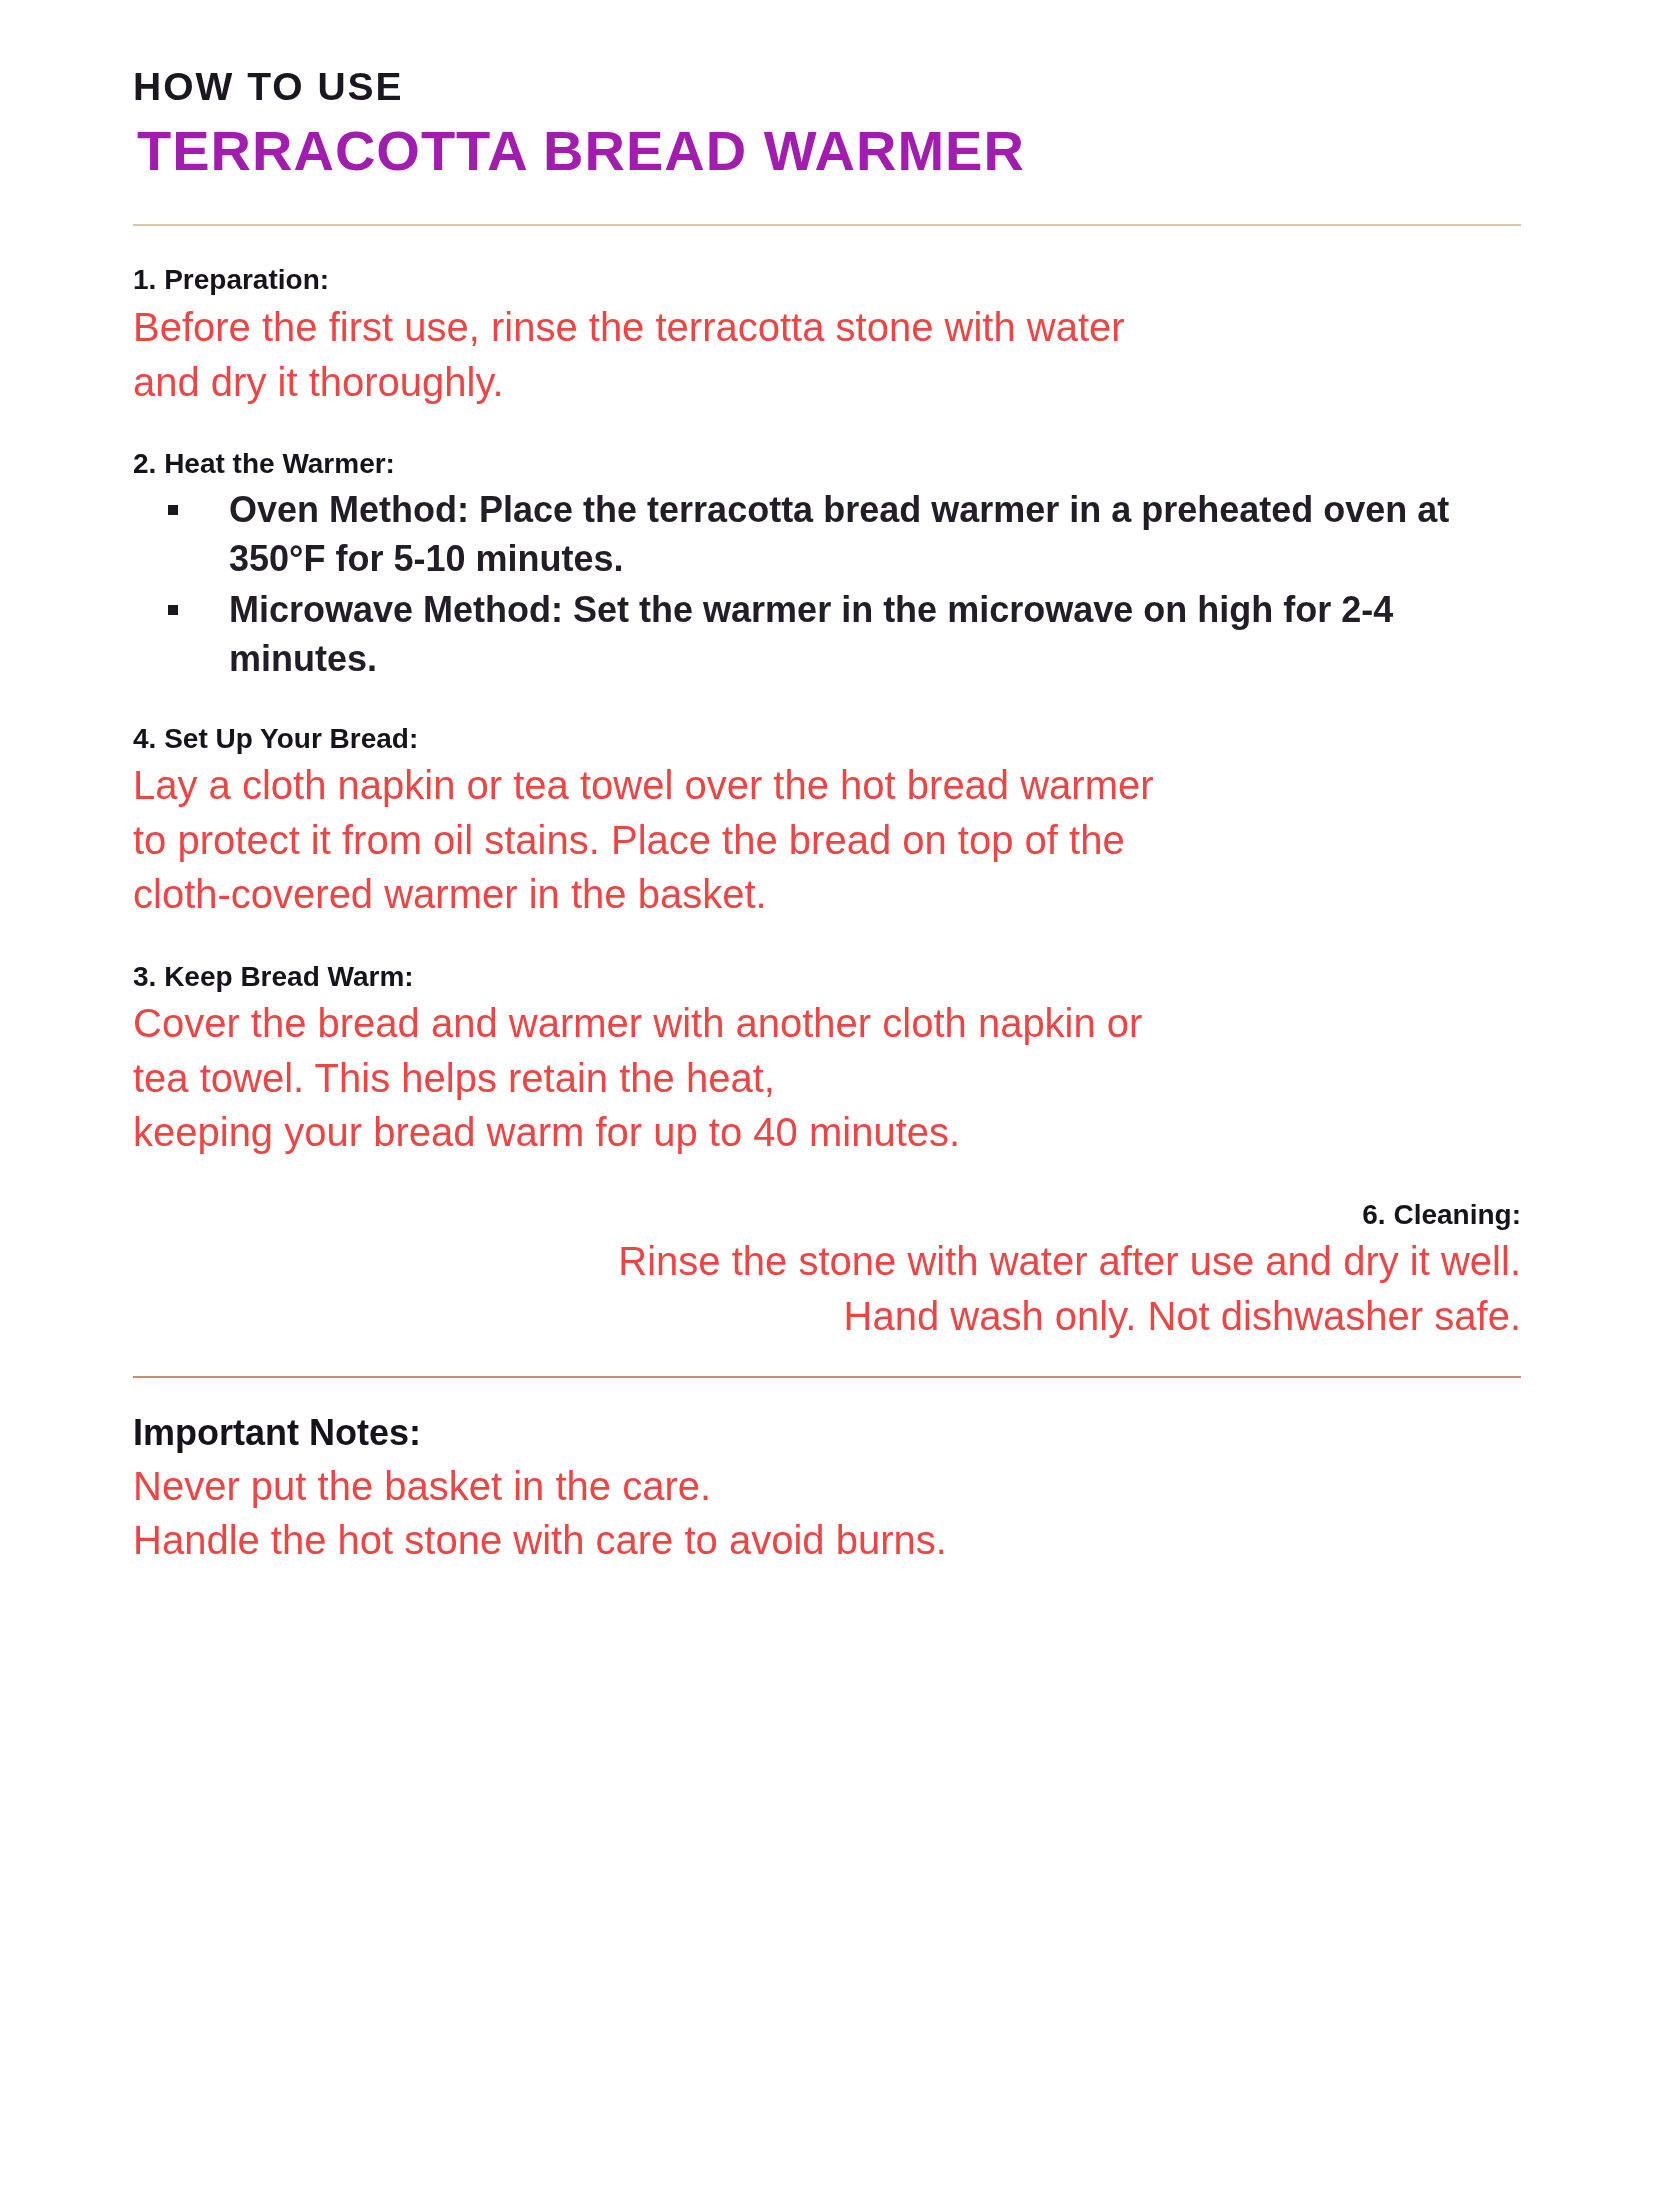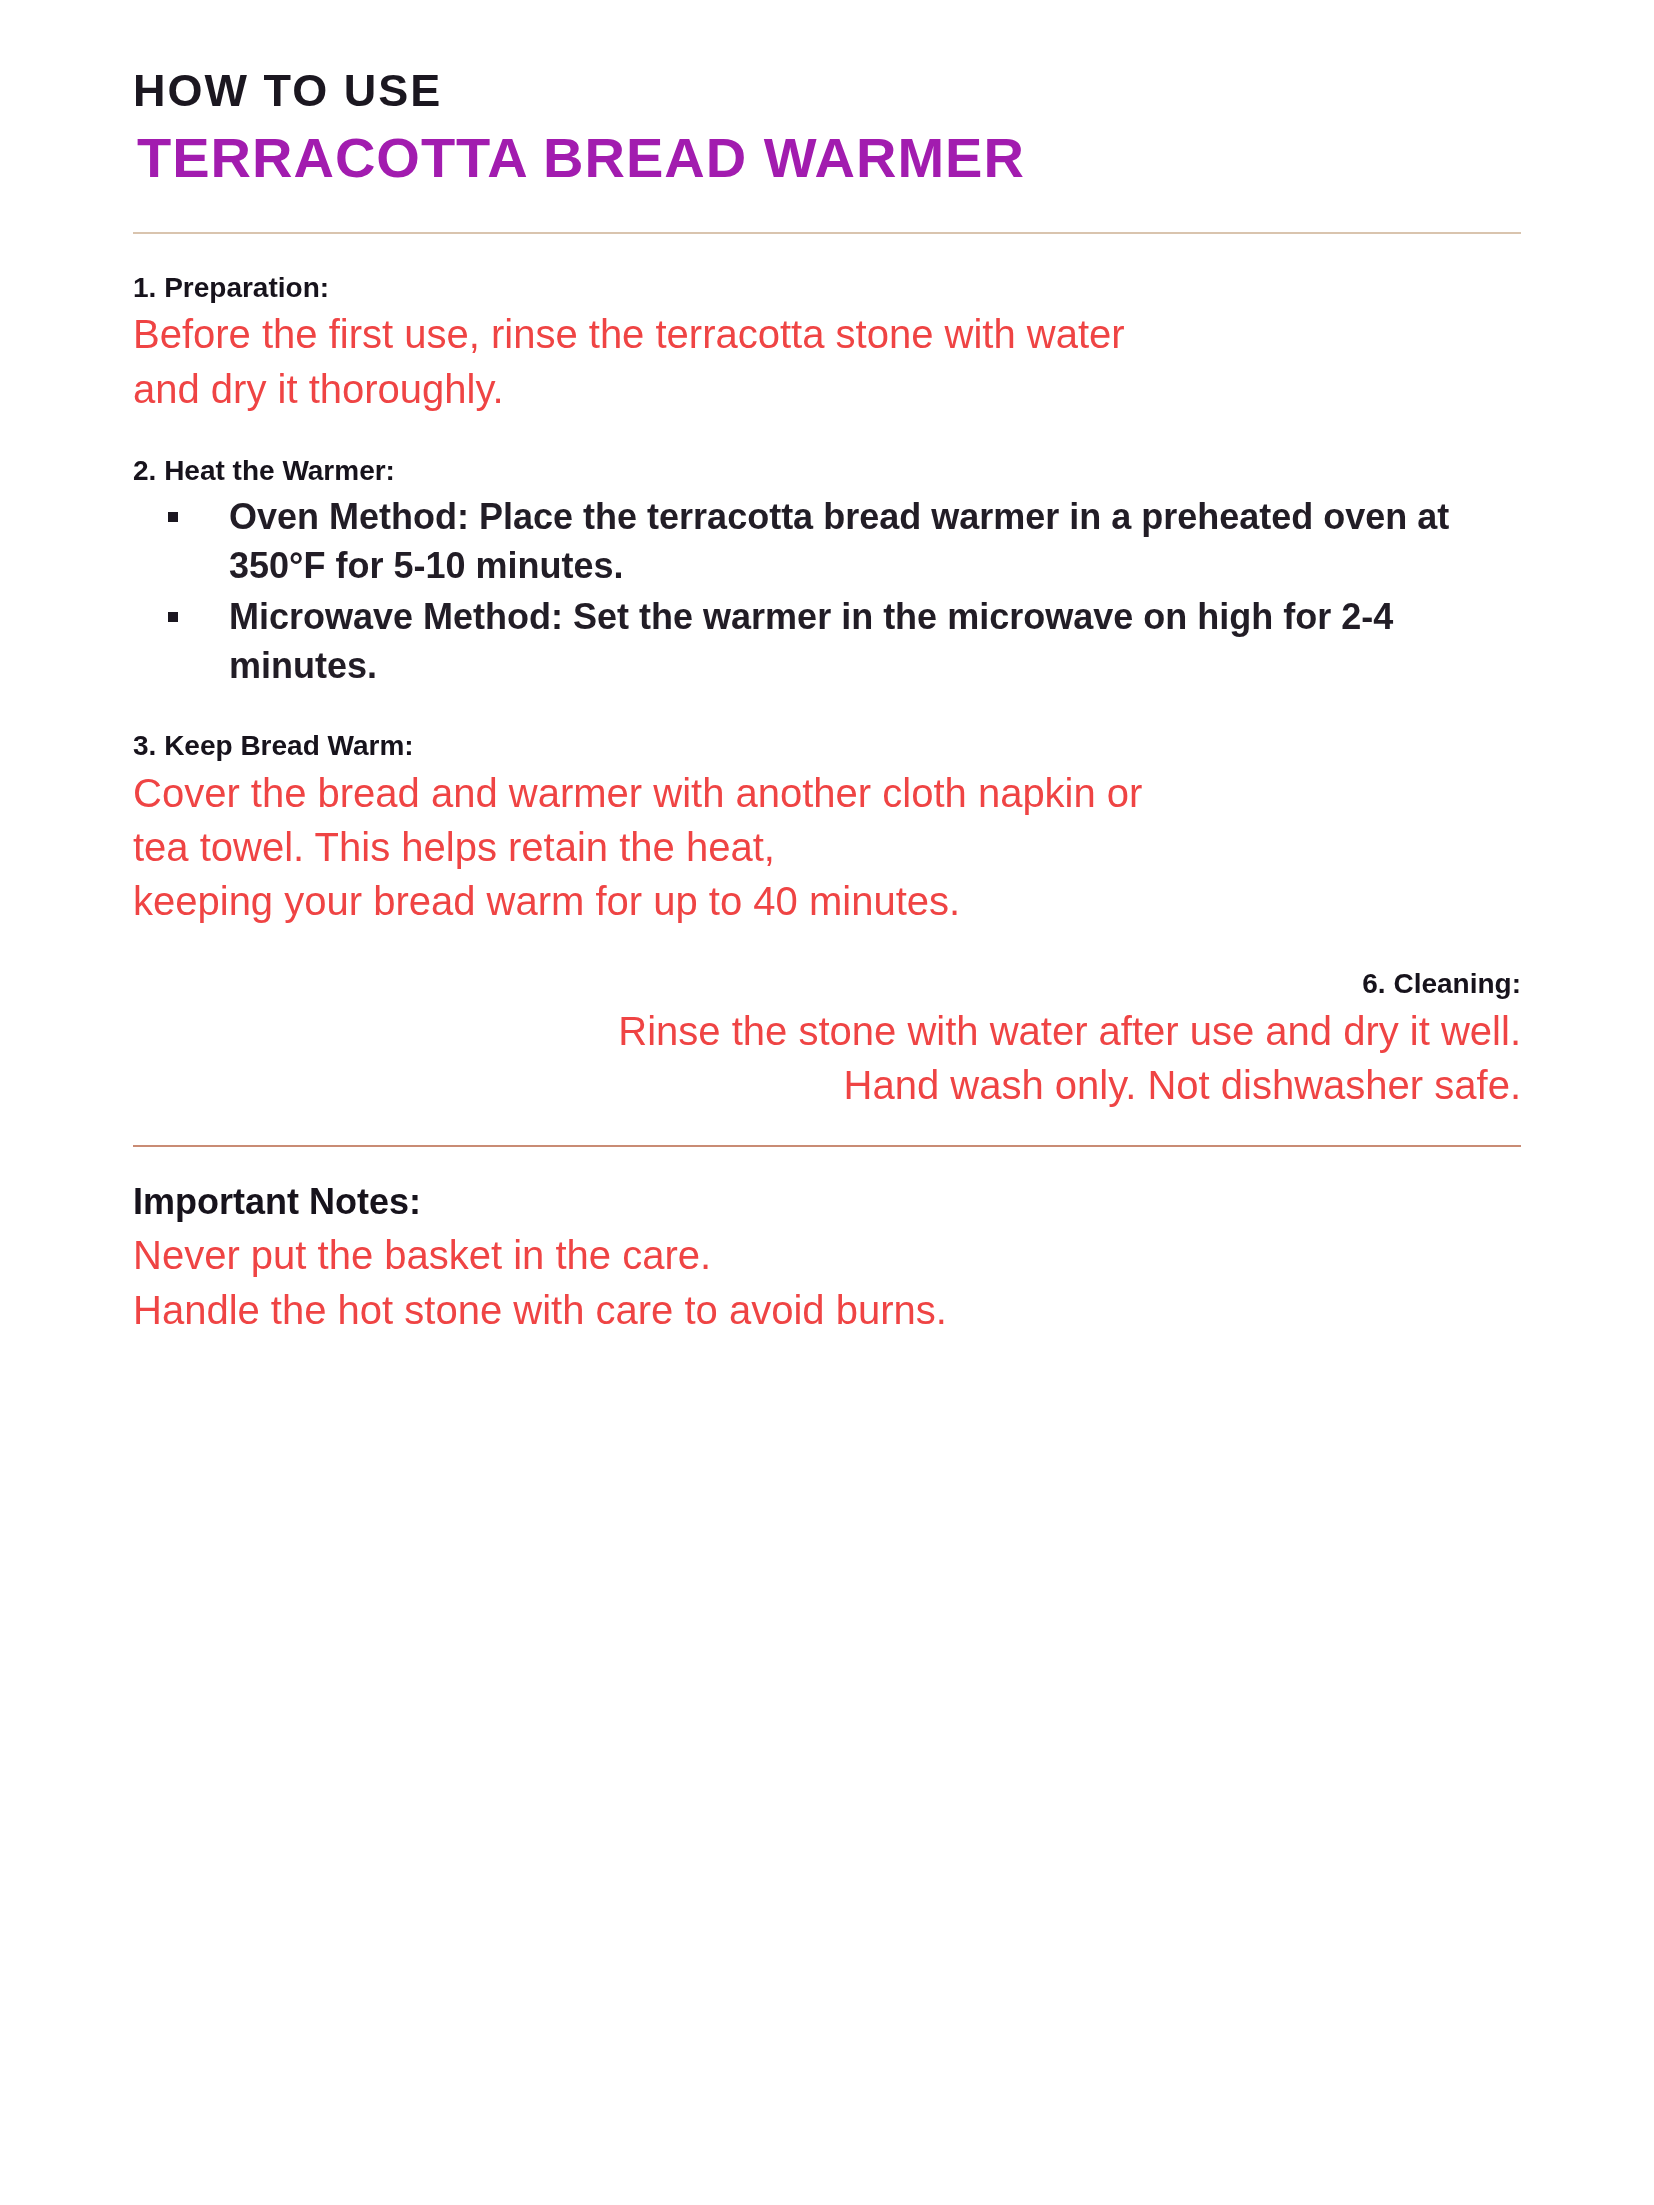--- a/index.html
+++ b/index.html
@@ -16,21 +16,21 @@
   }
   .page {
     box-sizing: border-box;
     width: 1654px;
     height: 2205px;
     padding: 64px 133px 0 133px;
     background: #ffffff;
     position: relative;
   }
   .eyebrow {
-    font-size: 45px;
+    font-size: 39px;
     font-weight: bold;
     letter-spacing: 2px;
     color: #1b1720;
     line-height: 1.2;
     margin: 0 0 9px 0;
   }
   .title {
     font-size: 56px;
     font-weight: bold;
     letter-spacing: 1px;
@@ -130,20 +130,26 @@
           <span class="bullet-text">Oven Method: Place the terracotta bread warmer in a preheated oven at 350°F for 5-10 minutes.</span>
         </li>
         <li class="bullet">
           <span class="bullet-marker"></span>
           <span class="bullet-text">Microwave Method: Set the warmer in the microwave on high for 2-4 minutes.</span>
         </li>
       </ul>
     </div>
 
 
+    <div class="section">
+      <div class="section-heading">4. Set Up Your Bread:</div>
+      <p class="section-line">Lay a cloth napkin or tea towel over the hot bread warmer</p>
+      <p class="section-line">to protect it from oil stains. Place the bread on top of the</p>
+      <p class="section-line">cloth-covered warmer in the basket.</p>
+    </div>
 
     <div class="section">
       <div class="section-heading">3. Keep Bread Warm:</div>
       <p class="section-line">Cover the bread and warmer with another cloth napkin or</p>
       <p class="section-line">tea towel. This helps retain the heat,</p>
       <p class="section-line">keeping your bread warm for up to 40 minutes.</p>
     </div>
 
     <div class="section">
       <div class="section-heading">6. Cleaning:</div>

